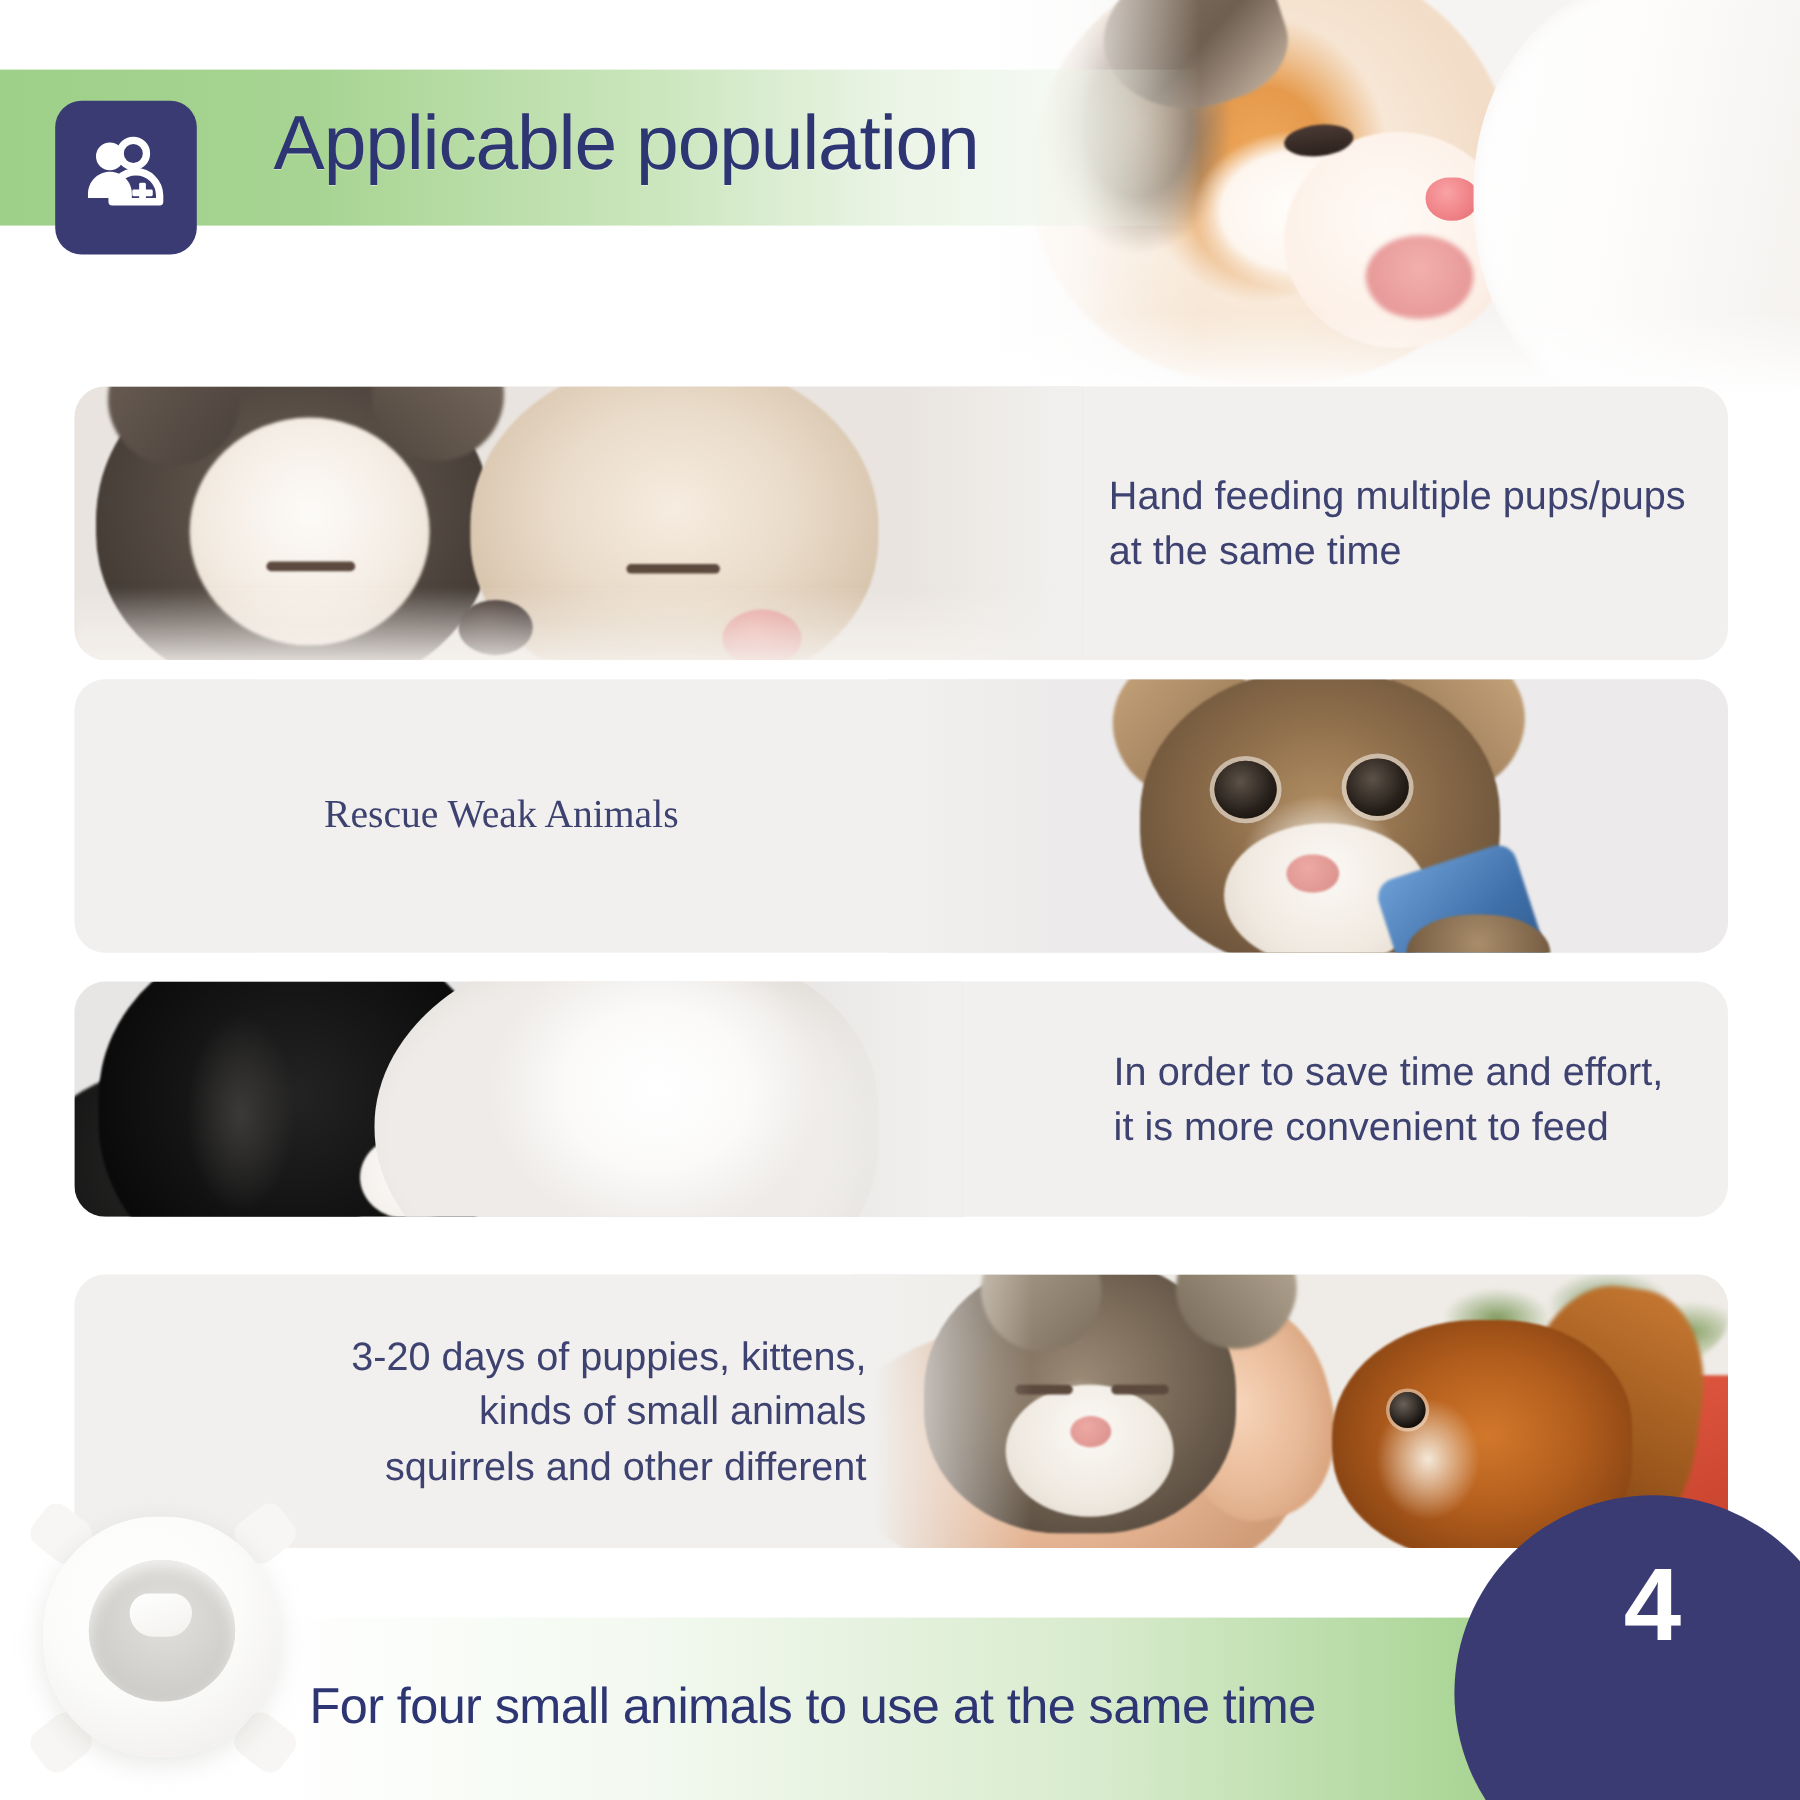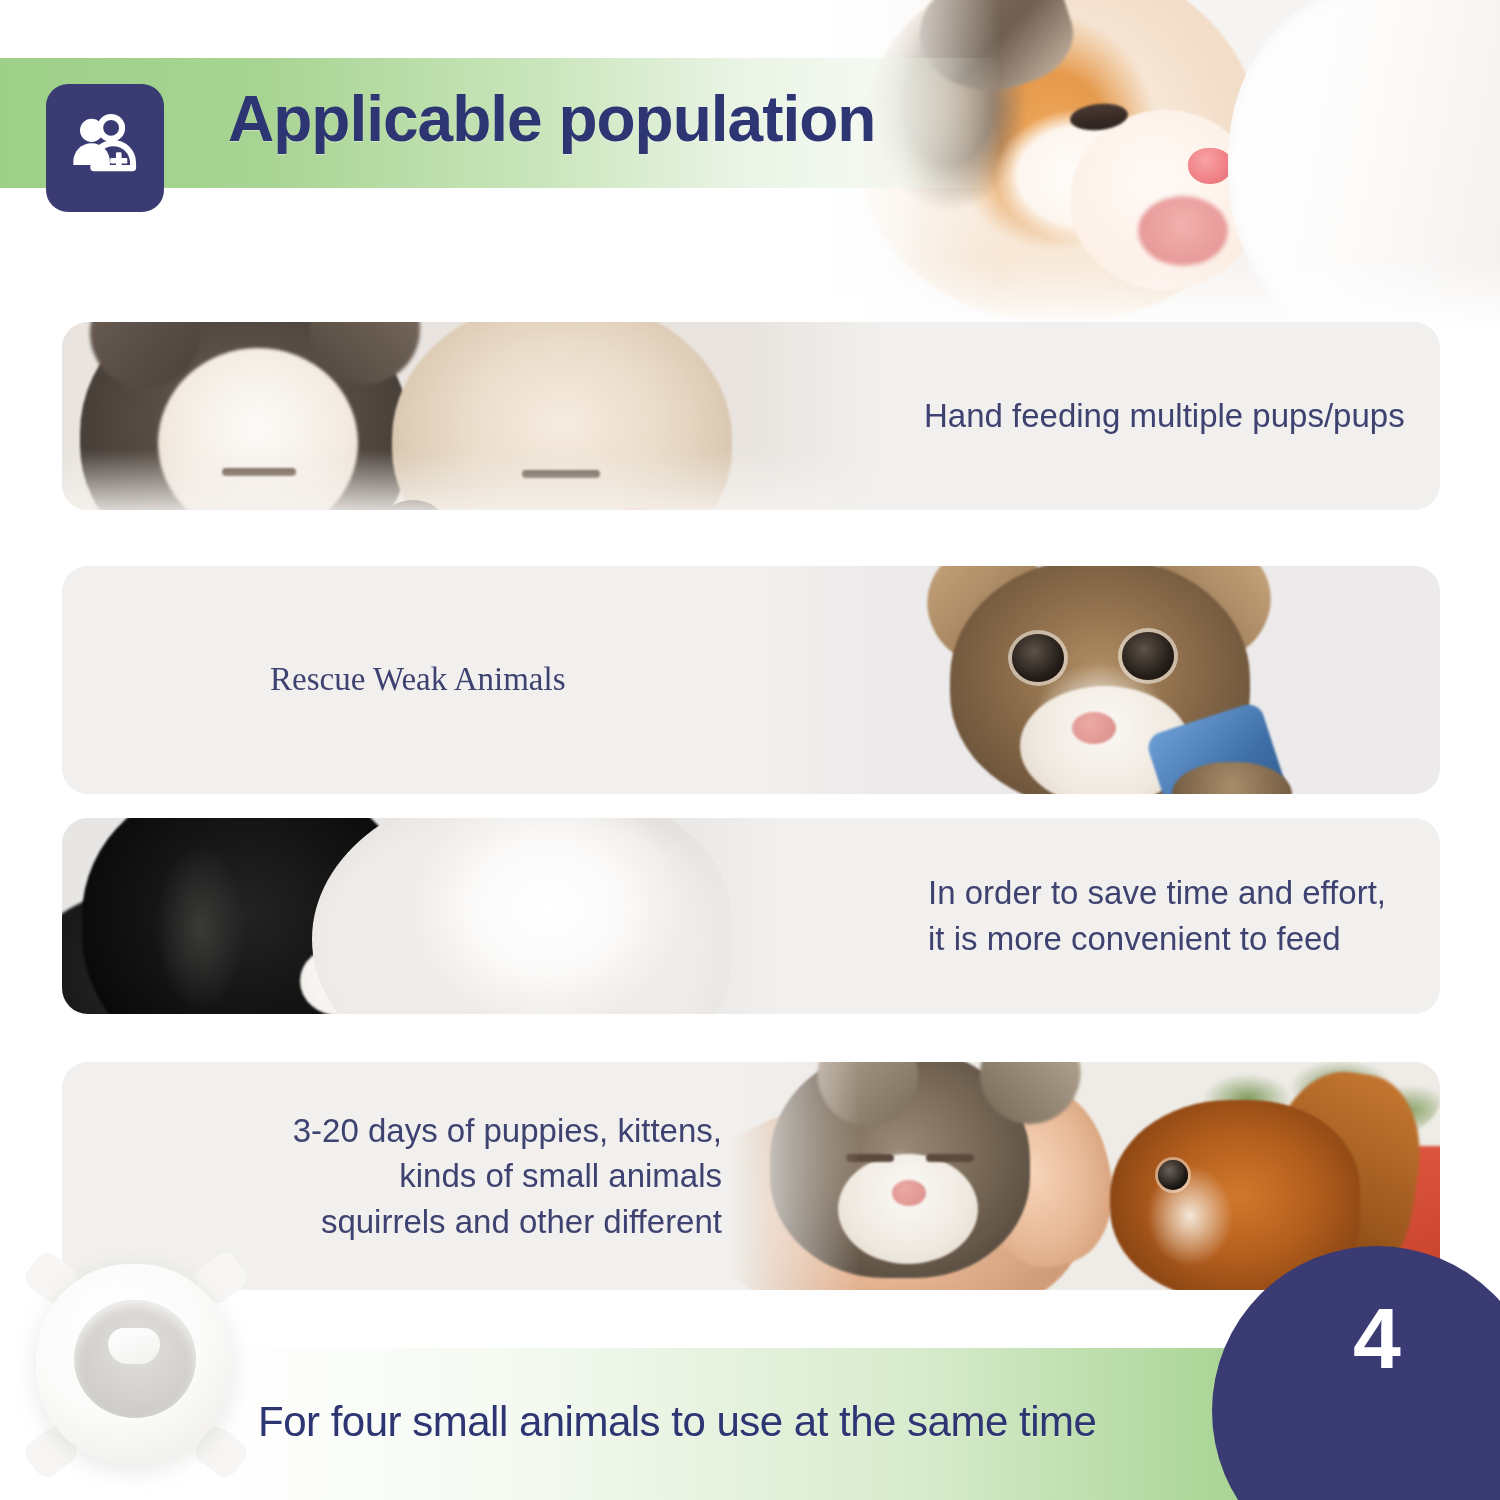--- a/index.html
+++ b/index.html
@@ -117,39 +117,39 @@
     display: flex;
     align-items: center;
     justify-content: center;
   }
   .header-icon svg { width: 78px; height: 78px; display: block; }
 
   .header-title {
     position: absolute;
     top: 82px; left: 228px;
     font-size: 64px;
-    font-weight: 700;
+    font-weight: 400;
     letter-spacing: -1px;
     color: #2d3573;
     font-family: "Liberation Sans", sans-serif;
     white-space: nowrap;
     text-shadow: 0 1px 0 rgba(255,255,255,0.4);
   }
 
   
   .card {
     position: absolute;
     left: 62px;
     width: 1378px;
     border-radius: 26px;
     background: #f1f0ee;
     overflow: hidden;
   }
 
-  .card-1 { top: 322px; height: 188px; }
+  .card-1 { top: 322px; height: 228px; }
   .card-2 { top: 566px; height: 228px; }
   .card-3 { top: 818px; height: 196px; }
   .card-4 { top: 1062px; height: 228px; }
 
   .card-text {
     position: absolute;
     top: 0; height: 100%;
     display: flex;
     flex-direction: column;
     justify-content: center;
@@ -531,20 +531,21 @@
       <div class="pup pup-b"></div>
       <div class="eye-closed" style="left:160px; top:146px; width:74px;"></div>
       <div class="eye-closed" style="left:460px; top:148px; width:78px;"></div>
       <div class="nose-dark" style="left:320px; top:178px; width:62px; height:46px;"></div>
       <div class="nose-pink" style="left:540px; top:186px; width:66px; height:48px;"></div>
       <div class="blanket"></div>
       <div class="fade-r"></div>
     </div>
     <div class="card-text c1-text">
       <span class="line">Hand feeding multiple pups/pups</span>
+      <span class="line">at the same time</span>
     </div>
   </div>
 
   <div class="card card-2">
     <div class="photo c2-photo">
       <div class="c2-ear-l"></div>
       <div class="c2-ear-r"></div>
       <div class="c2-kitten-head"></div>
       <div class="c2-muzzle"></div>
       <div class="c2-eye" style="left:272px; top:68px;"></div>

